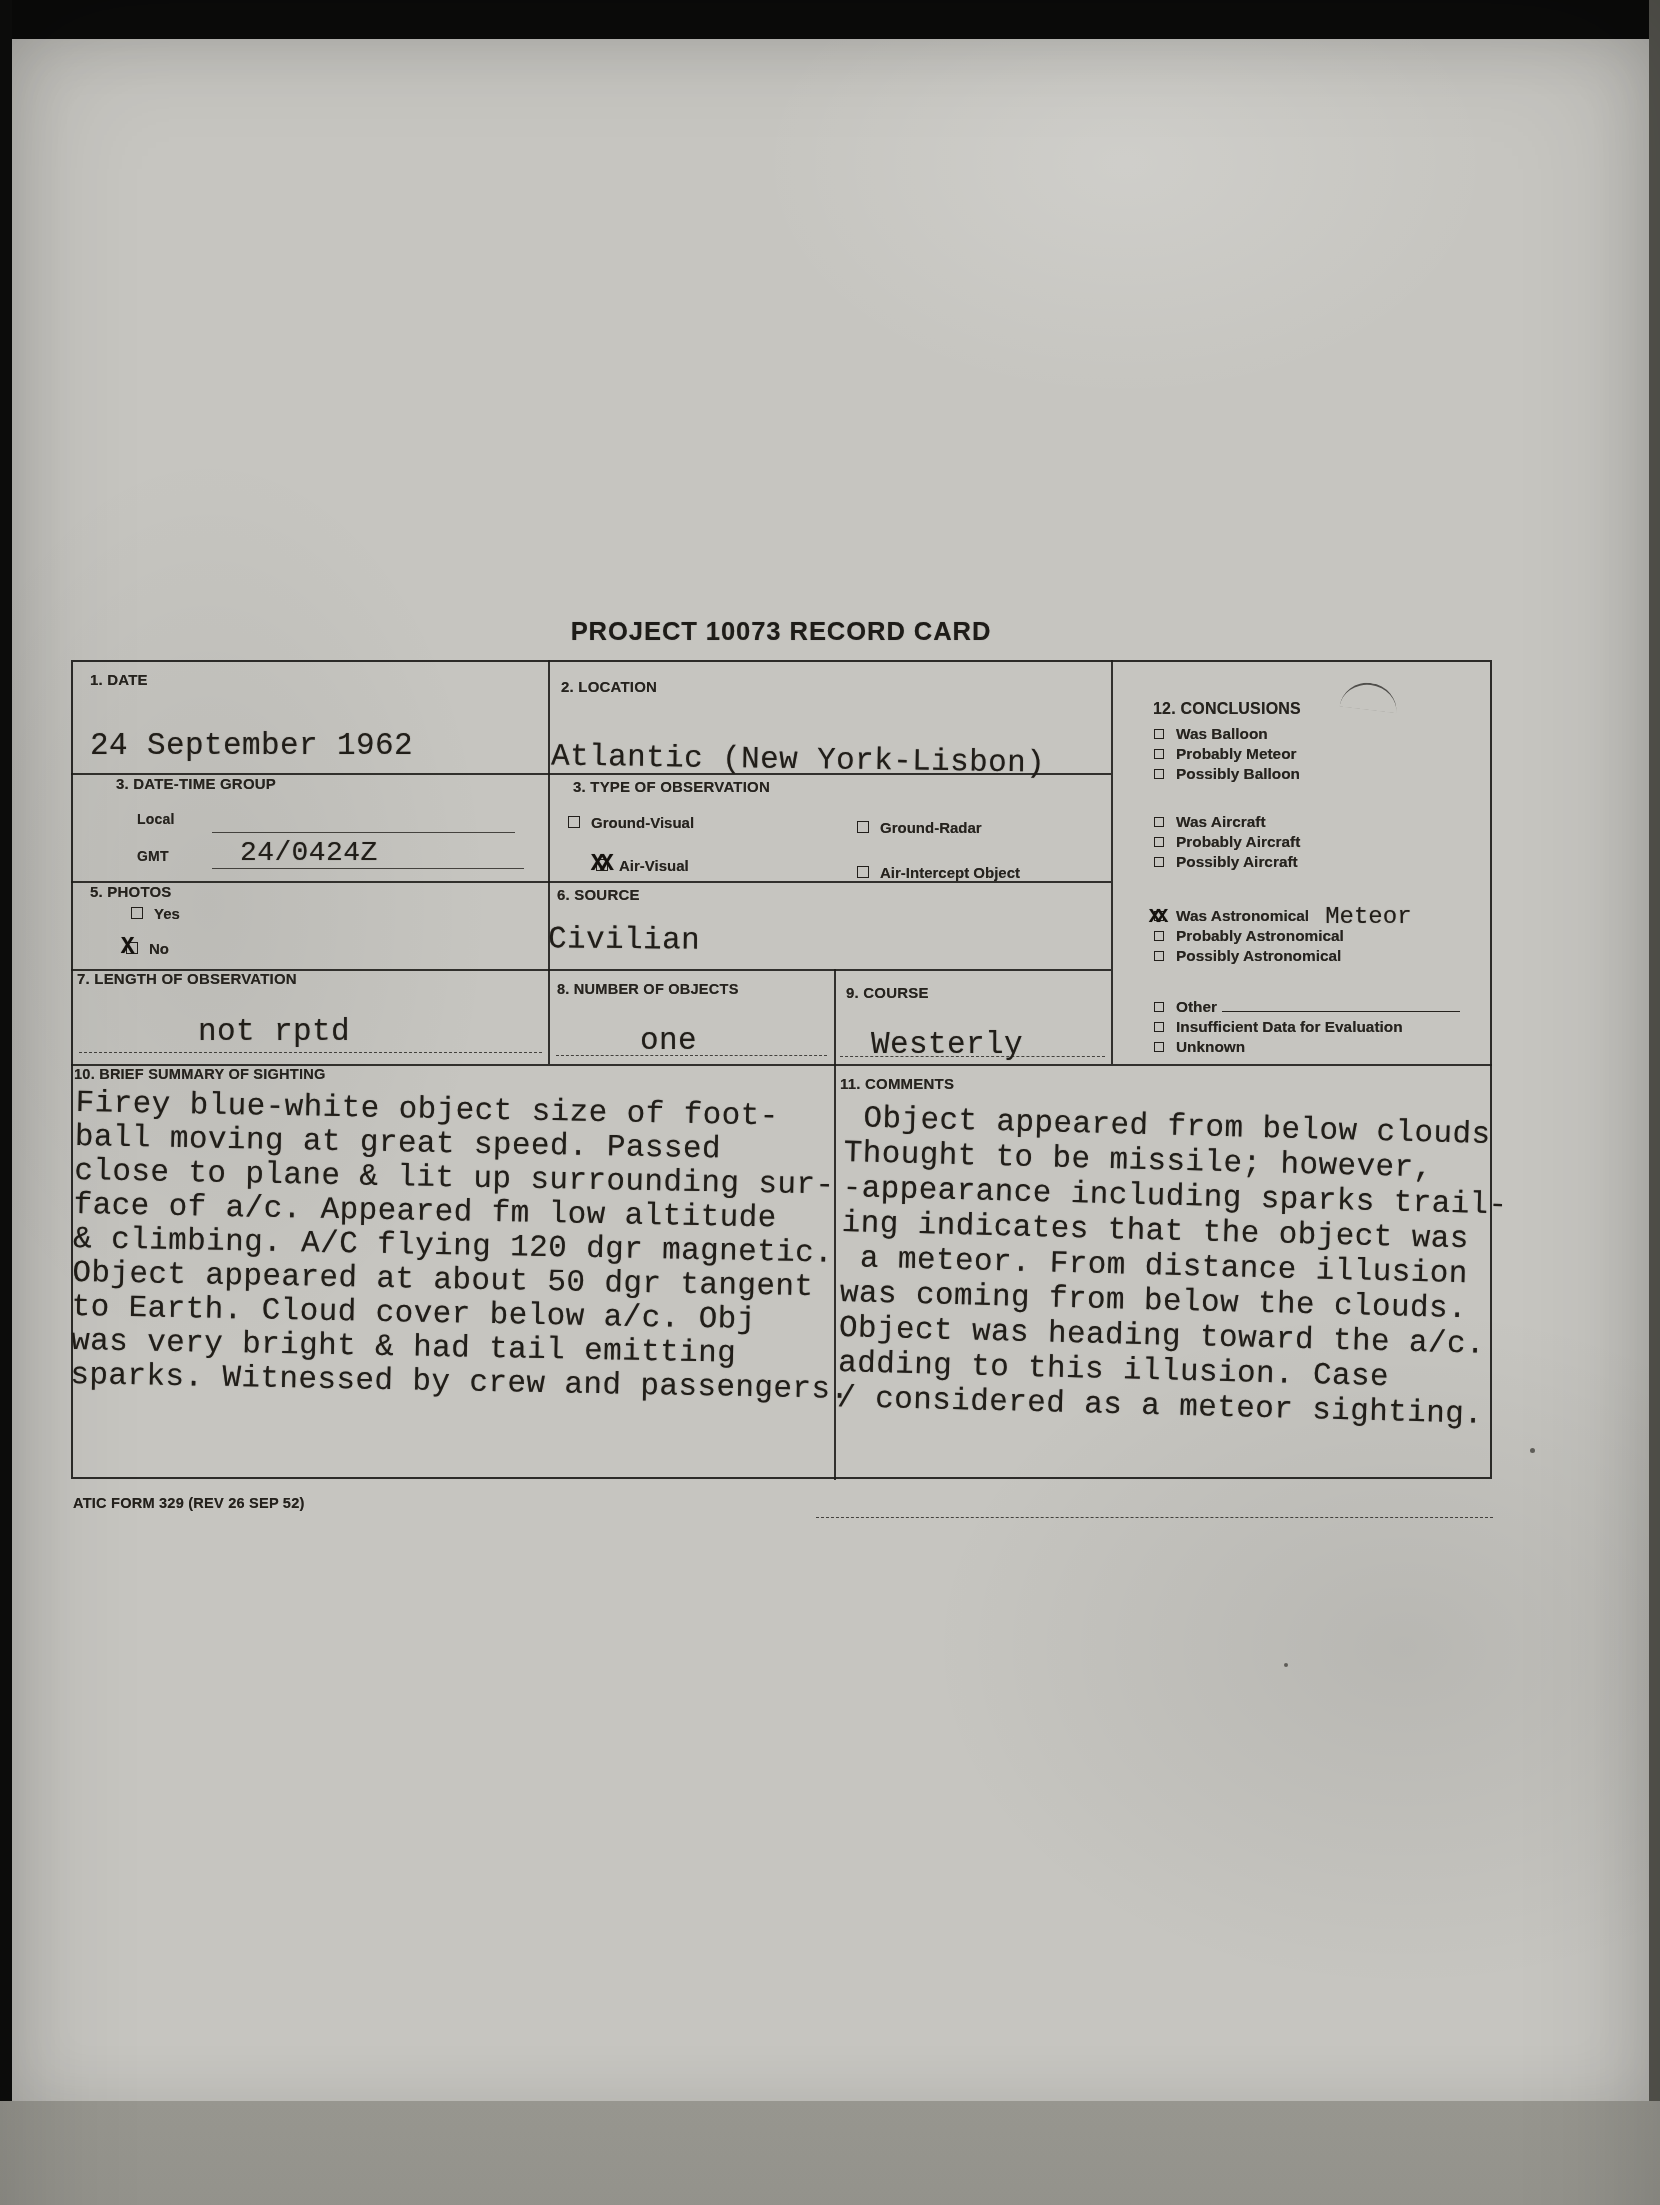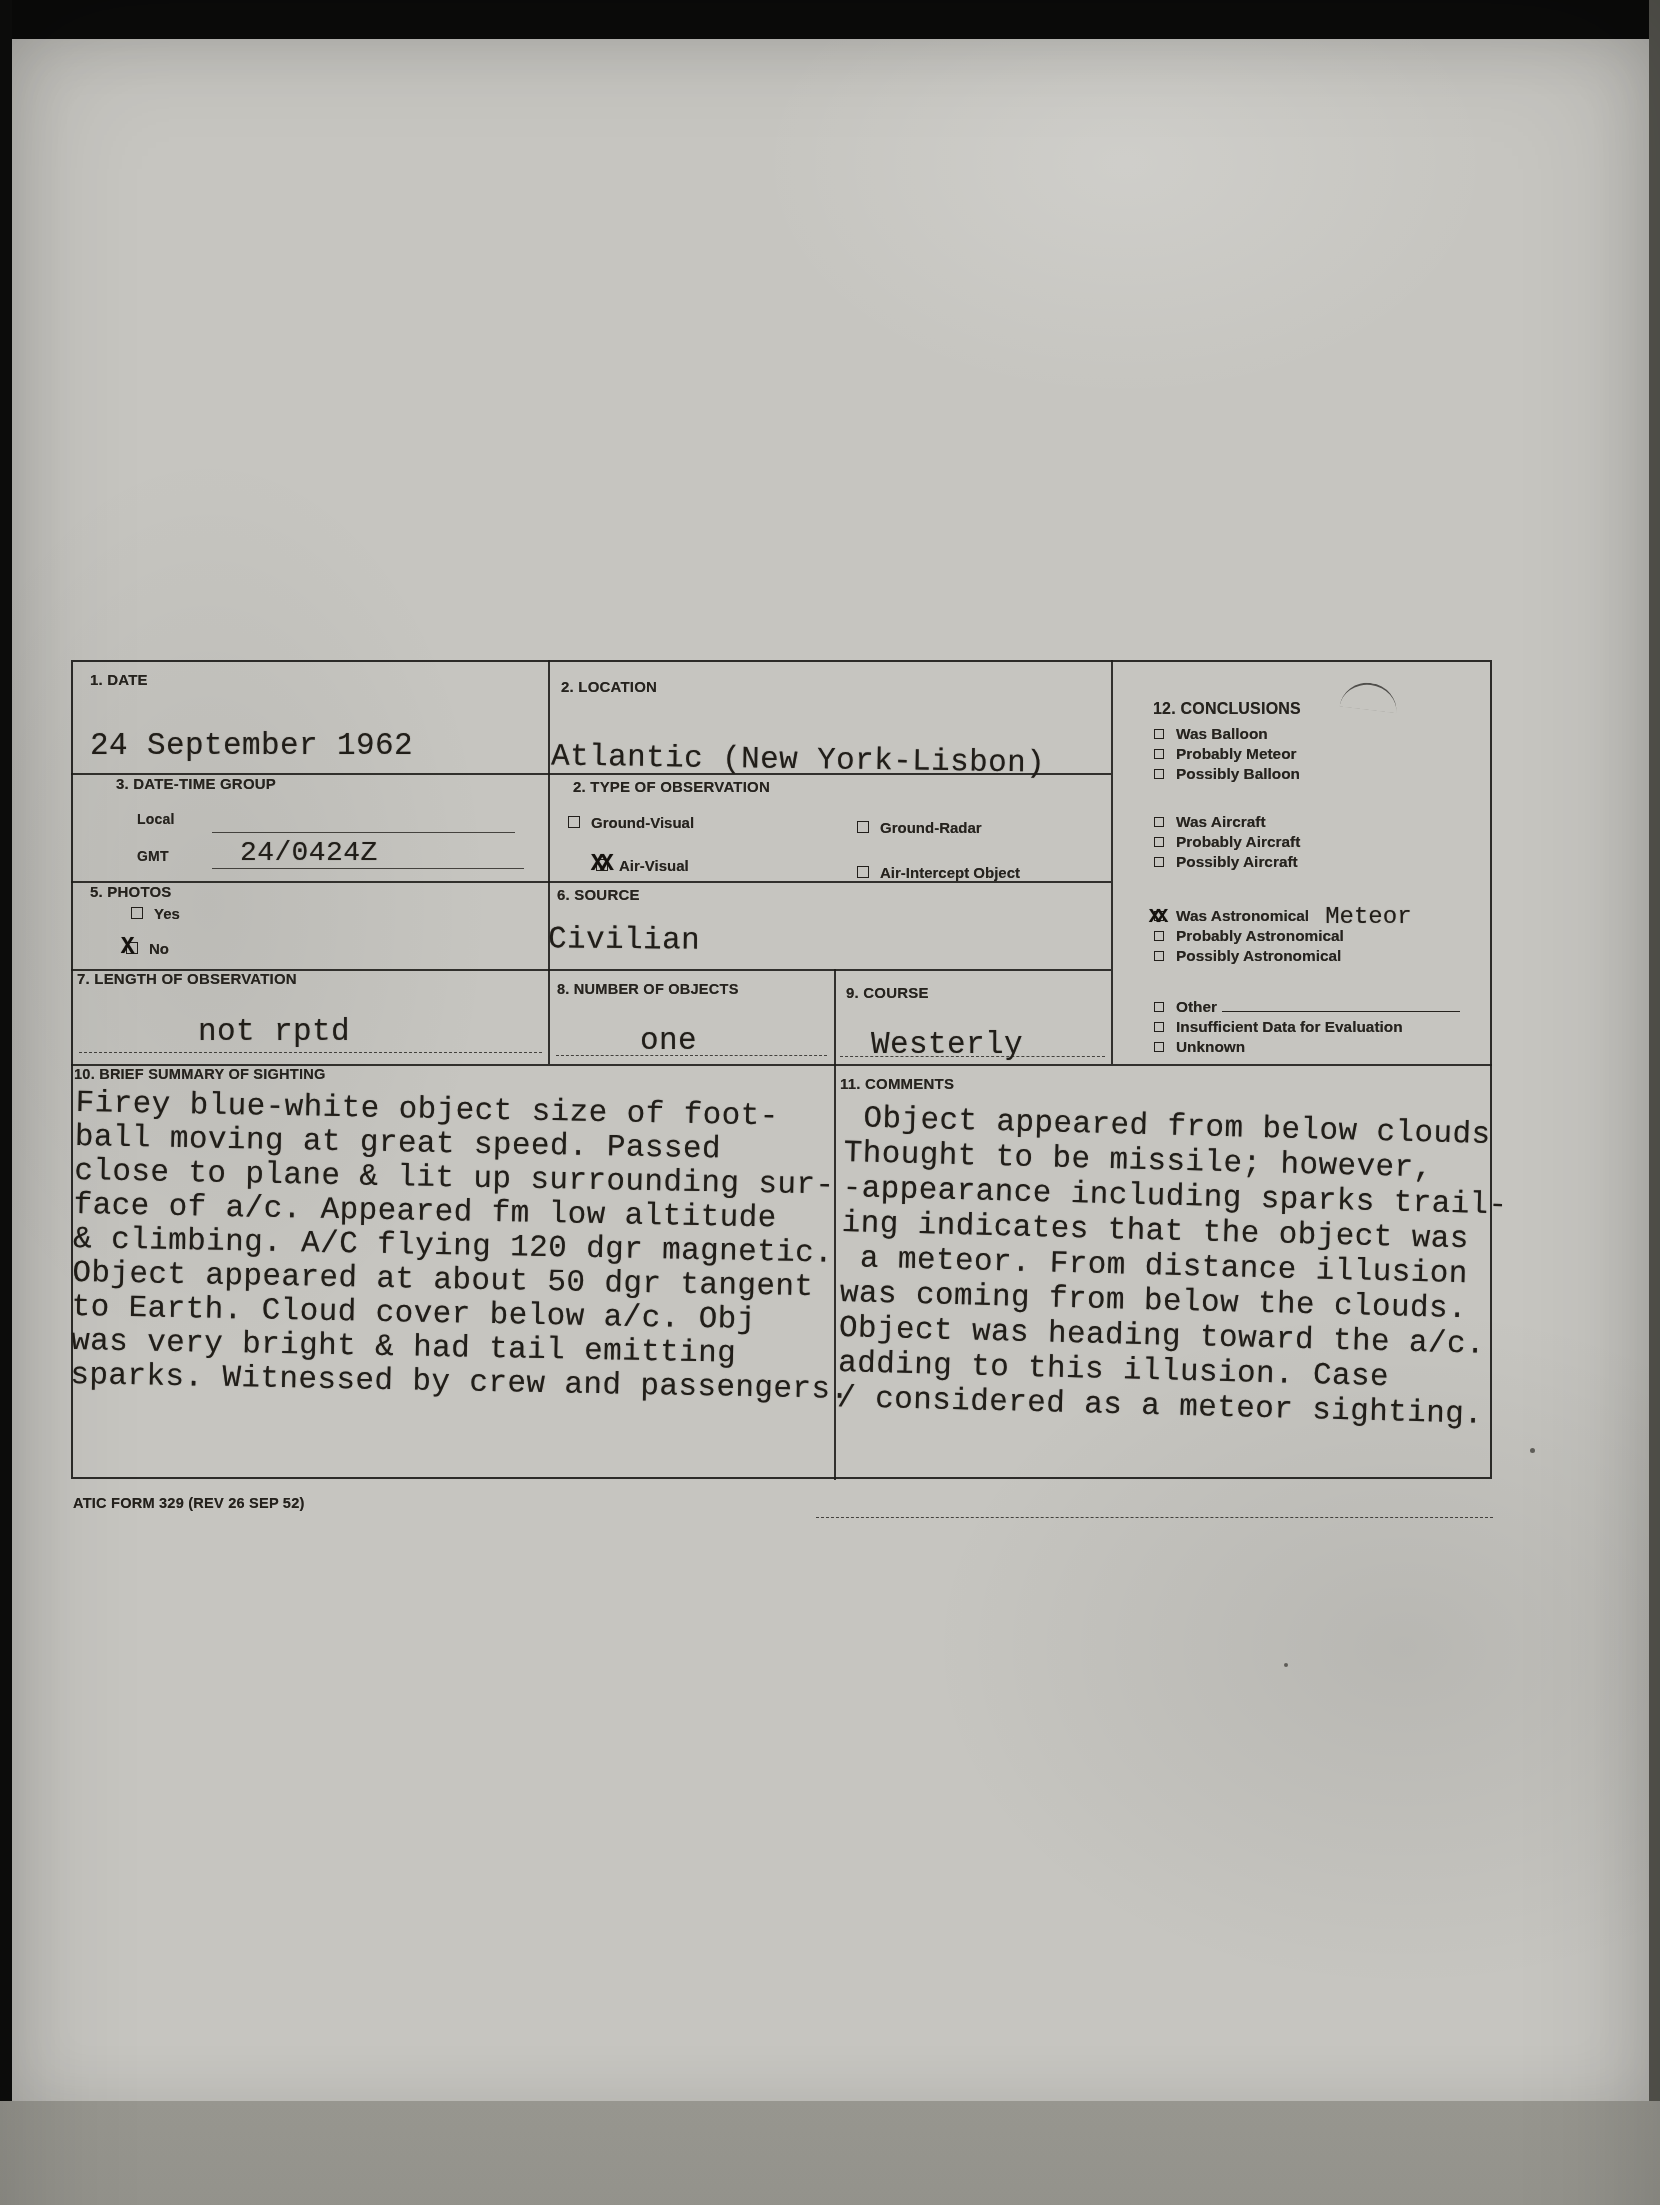--- a/index.html
+++ b/index.html
@@ -85,20 +85,21 @@
   <div id="paper"></div>
   <div id="strip-top"></div>
   <div id="strip-left"></div>
   <div id="strip-right"></div>
   <div id="band-bottom"></div>
 
   <div class="arc"></div>
   <div class="speck" style="left:1530px;top:1448px;width:5.3px;height:5.3px;"></div>
   <div class="speck" style="left:1284px;top:1663px;width:4.4px;height:4.4px;"></div>
 
+  <div id="card-title">PROJECT 10073 RECORD CARD</div>
 
   <div id="table-border"></div>
   <div class="line" style="left:548px;top:660px;width:2.2px;height:404px;"></div>
   <div class="line" style="left:1111px;top:660px;width:2.2px;height:404px;"></div>
   <div class="line" style="left:834px;top:969px;width:2.2px;height:511px;"></div>
   <div class="line" style="left:71px;top:773px;width:1040px;height:2.2px;"></div>
   <div class="line" style="left:71px;top:881px;width:1040px;height:2.2px;"></div>
   <div class="line" style="left:71px;top:969px;width:1040px;height:2.2px;"></div>
   <div class="line" style="left:71px;top:1064px;width:1421px;height:2.2px;"></div>
 
@@ -108,21 +109,21 @@
   <div class="lbl" style="left:561px;top:678px;">2. LOCATION</div>
   <div class="type" style="left:551px;top:742px;transform:rotate(0.8deg);">Atlantic (New York-Lisbon)</div>
 
   <div class="lbl" style="left:116px;top:775px;">3. DATE-TIME GROUP</div>
   <div class="lbl" style="left:137px;top:811px;font-size:14px;">Local</div>
   <div class="uline" style="left:212px;top:832px;width:303px;"></div>
   <div class="lbl" style="left:137px;top:848px;font-size:14px;">GMT</div>
   <div class="type type2" style="left:240px;top:837px;">24/0424Z</div>
   <div class="uline" style="left:212px;top:868px;width:312px;"></div>
 
-  <div class="lbl" style="left:573px;top:778px;">2. TYPE OF OBSERVATION</div>
+  <div class="lbl" style="left:573px;top:778px;">3. TYPE OF OBSERVATION</div>
   <div class="cbrow" style="left:568px;top:814px;">
     <span class="cbw">
         <span class="cb"></span>
         <span class="mk"></span>
       </span>
     <span>Ground-Visual</span>
   </div>
   <div class="cbrow" style="left:857px;top:819px;">
     <span class="cbw">
         <span class="cb"></span>

